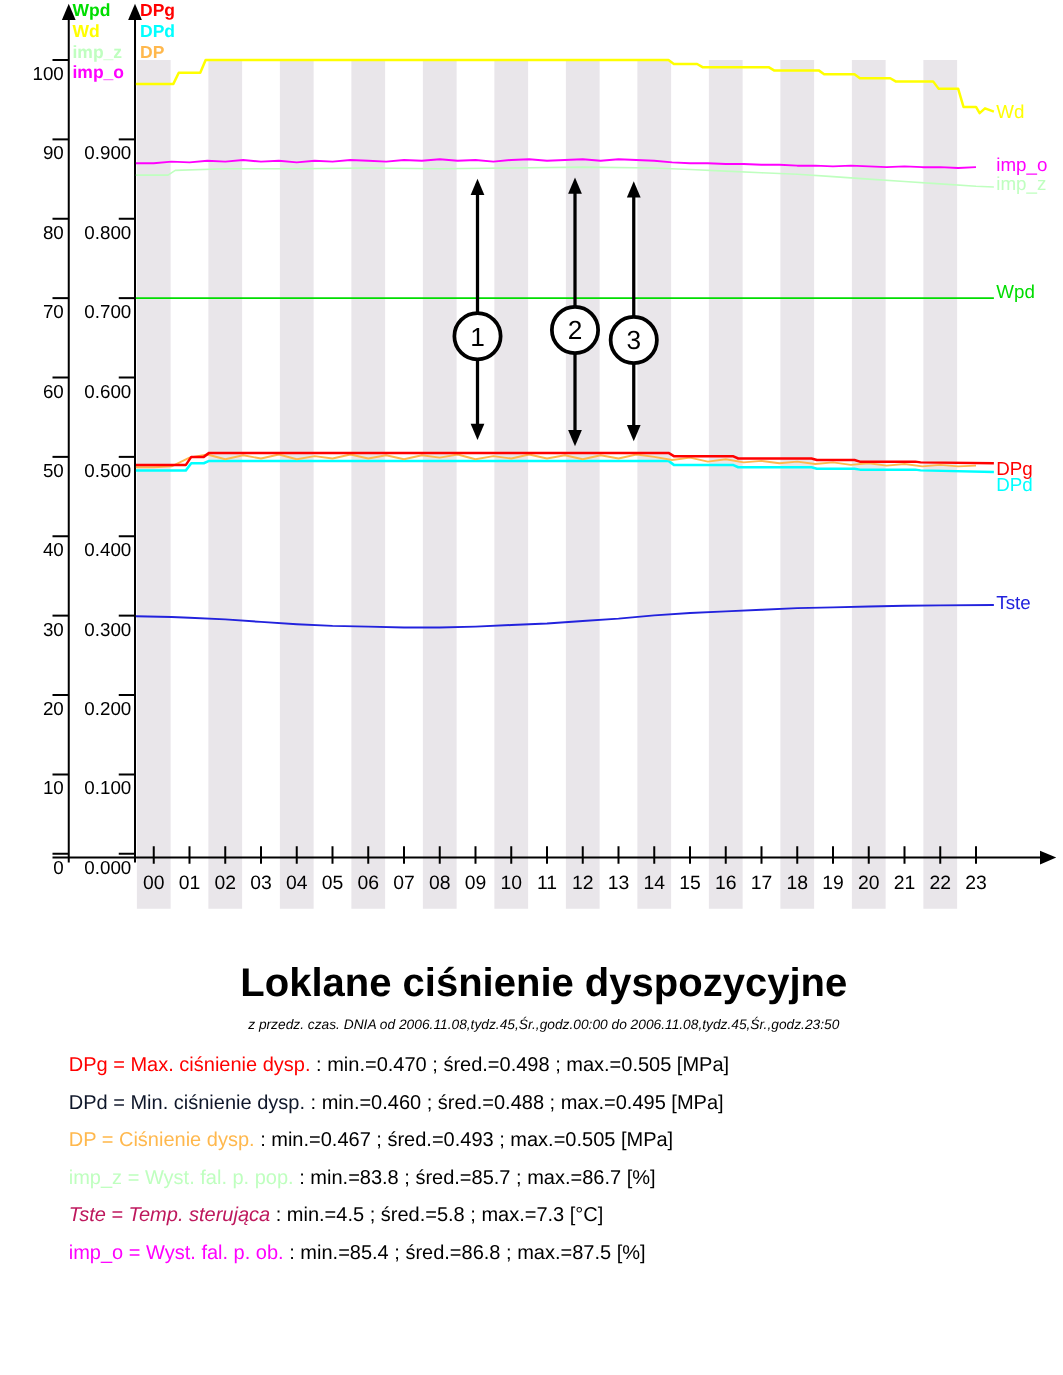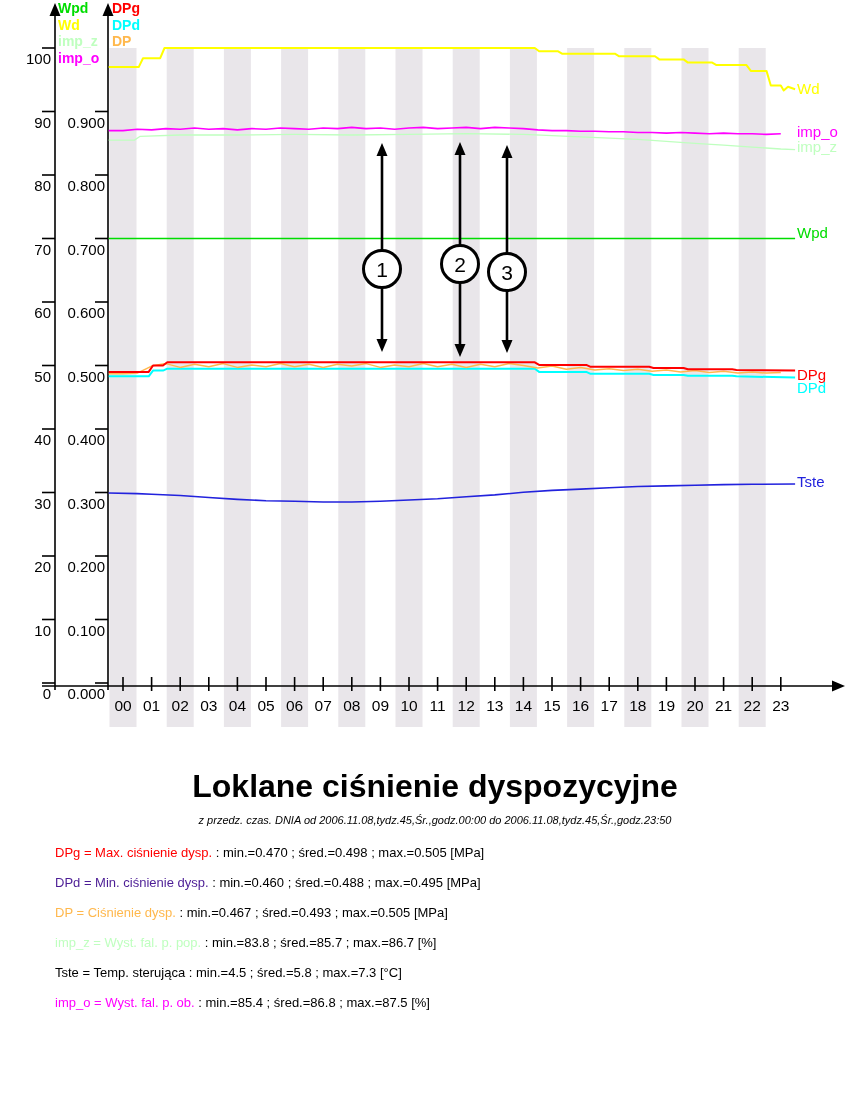--- a/index.html
+++ b/index.html
@@ -4,21 +4,21 @@
 <style>
   html,body{margin:0;padding:0;background:#ffffff;}
   .page{position:relative;width:850px;height:1100px;background:#ffffff;overflow:hidden;
         font-family:"Liberation Sans", sans-serif;}
   .chart-area{position:absolute;left:0;top:0;width:850px;height:745px;}
   .chart-title{position:absolute;left:20px;top:768px;width:830px;text-align:center;
                font-size:32px;font-weight:700;color:#000;}
   .chart-subtitle{position:absolute;left:20px;top:814px;width:830px;text-align:center;
                   font-size:11px;color:#000;font-style:italic;}
   .legend-rows{position:absolute;left:55px;top:838px;width:760px;}
-  .legend-row{height:30px;line-height:30px;font-size:13px;white-space:nowrap;}
+  .legend-row{height:30px;line-height:30px;font-size:16px;white-space:nowrap;}
   .lg-stats{color:#000;}
   svg text{font-family:"Liberation Sans", sans-serif;}
 </style>
 </head>
 <body>
 
 <div class="page">
   <div class="chart-area">
     <svg id="chart-svg" width="850" height="745">
         <rect x="109.5" y="48" width="27" height="679" fill="#e9e6ea"></rect>
@@ -165,19 +165,19 @@
         <text x="58" y="62.5" font-size="14px" font-weight="700" fill="#ff00ff">imp_o</text>
         <text x="112" y="13" font-size="14px" font-weight="700" fill="#ff0000">DPg</text>
         <text x="112" y="29.5" font-size="14px" font-weight="700" fill="#00ffff">DPd</text>
         <text x="112" y="46" font-size="14px" font-weight="700" fill="#ffb84d">DP</text>
       </svg>
   </div>
   <div class="chart-title">Loklane ciśnienie dyspozycyjne</div>
   <div class="chart-subtitle">z przedz. czas. DNIA od 2006.11.08,tydz.45,Śr.,godz.00:00 do 2006.11.08,tydz.45,Śr.,godz.23:50</div>
   <div class="legend-rows">
     <div class="legend-row"><span class="lg-label" style="color: rgb(255, 0, 0);">DPg = Max. ciśnienie dysp.</span><span class="lg-stats"> : min.=0.470 ; śred.=0.498 ; max.=0.505 [MPa]</span></div>
-    <div class="legend-row"><span class="lg-label" style="color: #4c1d95; margin-top: 48px;">DPd = Min. ciśnienie dysp.</span><span class="lg-stats"> : min.=0.460 ; śred.=0.488 ; max.=0.495 [MPa]</span></div>
+    <div class="legend-row"><span class="lg-label" style="color: #0f172a; margin-top: 48px;">DPd = Min. ciśnienie dysp.</span><span class="lg-stats"> : min.=0.460 ; śred.=0.488 ; max.=0.495 [MPa]</span></div>
     <div class="legend-row"><span class="lg-label" style="color: rgb(255, 184, 77);">DP = Ciśnienie dysp.</span><span class="lg-stats"> : min.=0.467 ; śred.=0.493 ; max.=0.505 [MPa]</span></div>
     <div class="legend-row"><span class="lg-label" style="color: rgb(191, 255, 191);">imp_z = Wyst. fal. p. pop.</span><span class="lg-stats"> : min.=83.8 ; śred.=85.7 ; max.=86.7 [%]</span></div>
-    <div class="legend-row"><span class="lg-label" style="color: #000000;">Tste = Temp. sterująca</span><span class="lg-stats"> : min.=4.5 ; śred.=5.8 ; max.=7.3 [°C]</span></div>
+    <div class="legend-row"><span class="lg-label" style="color: #be185d; font-style: italic;">Tste = Temp. sterująca</span><span class="lg-stats"> : min.=4.5 ; śred.=5.8 ; max.=7.3 [°C]</span></div>
     <div class="legend-row"><span class="lg-label" style="color: rgb(255, 0, 255);">imp_o = Wyst. fal. p. ob.</span><span class="lg-stats"> : min.=85.4 ; śred.=86.8 ; max.=87.5 [%]</span></div>
   </div>
 </div>
 
 </body></html>

